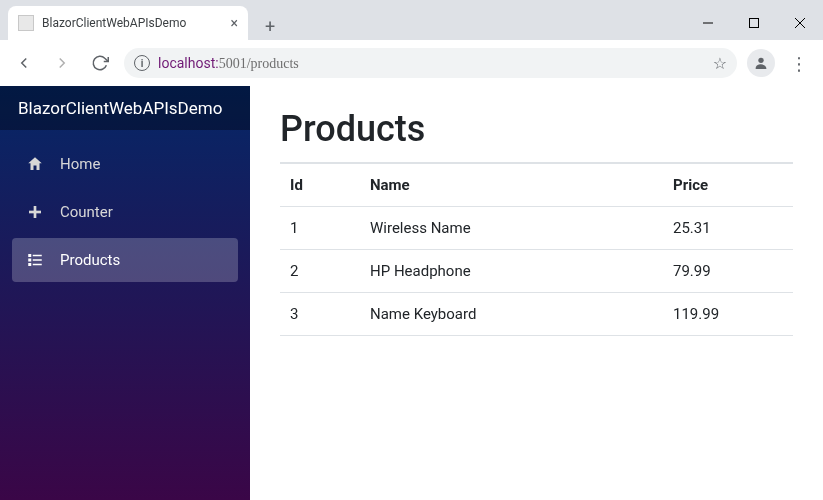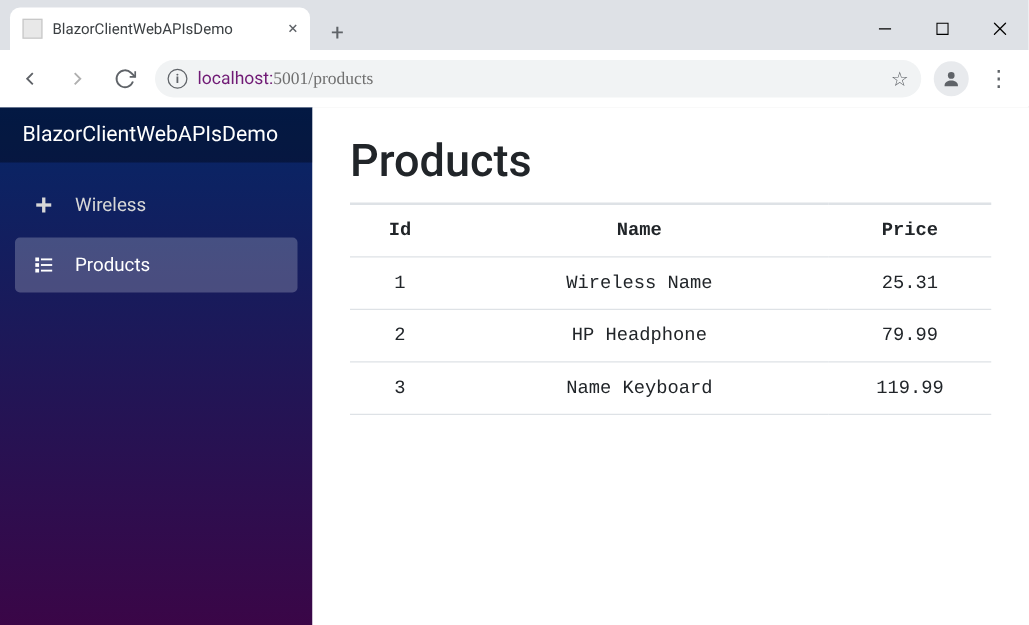--- a/index.html
+++ b/index.html
@@ -224,24 +224,23 @@
       color: #212529;
       margin-bottom: 12px;
     }
     table {
       width: 100%;
       border-collapse: collapse;
       font-size: 15px;
       color: #212529;
     }
     th, td {
-      text-align: center;
+      text-align: left;
       padding: 12px 10px;
       border-top: 1px solid #dee2e6;
-      font-family: Liberation Mono, monospace;
     }
     th {
       font-weight: 700;
       border-top: 2px solid #dee2e6;
     }
     th.id-col, td.id-col { width: 80px; }
     th.price-col, td.price-col { width: 130px; }
     tbody tr:last-child td { border-bottom: 1px solid #dee2e6; }
   </style>
 </head>
@@ -307,26 +306,34 @@
     <div class="menu-btn">⋮</div>
   </div>
 </div>
 
 <div class="app">
   <aside class="sidebar">
     <div class="brand">BlazorClientWebAPIsDemo</div>
     <nav class="nav">
       <div class="nav-item">
         <span class="nav-icon">
+          <svg width="18" height="18" viewBox="0 0 24 24" fill="#d7d7d7">
+              <path d="M12 3l9 8h-3v9h-4v-6h-4v6H6v-9H3z"></path>
+            </svg>
+        </span>
+        <span>Home</span>
+      </div>
+      <div class="nav-item">
+        <span class="nav-icon">
           <svg width="16" height="16" viewBox="0 0 24 24" fill="#d7d7d7">
               <rect x="10" y="3" width="4" height="18"></rect>
               <rect x="3" y="10" width="18" height="4"></rect>
             </svg>
         </span>
-        <span>Wireless</span>
+        <span>Counter</span>
       </div>
       <div class="nav-item active">
         <span class="nav-icon">
           <svg width="18" height="18" viewBox="0 0 24 24" fill="#fff">
               <rect x="3" y="4" width="4" height="4"></rect>
               <rect x="9" y="5" width="12" height="2"></rect>
               <rect x="3" y="10" width="4" height="4"></rect>
               <rect x="9" y="11" width="12" height="2"></rect>
               <rect x="3" y="16" width="4" height="4"></rect>
               <rect x="9" y="17" width="12" height="2"></rect>

